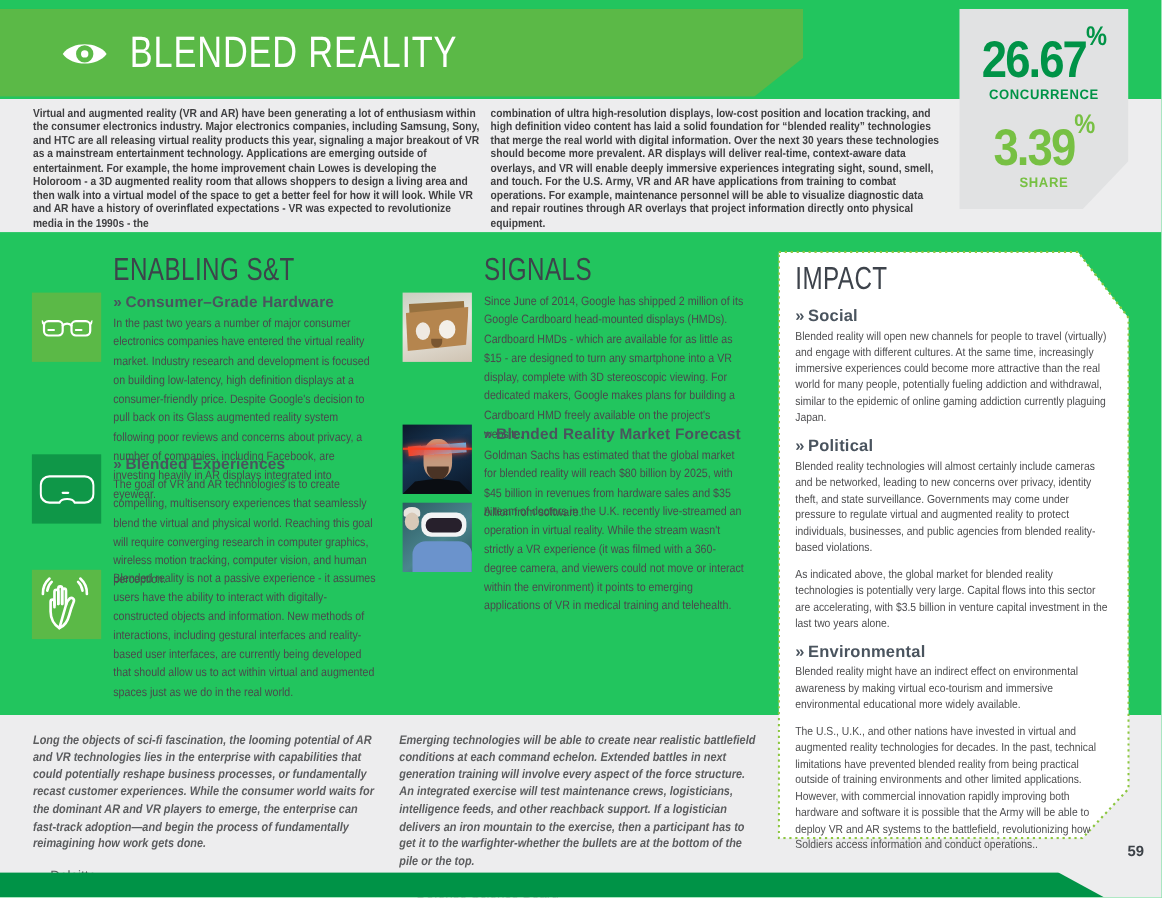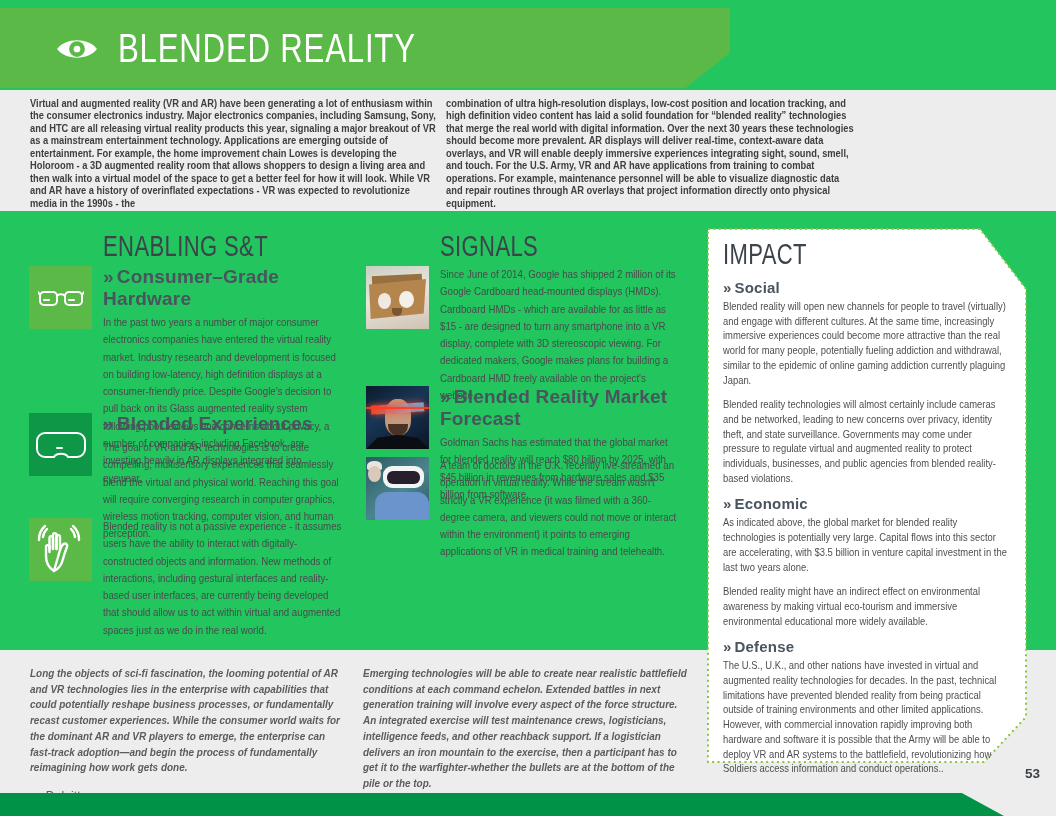--- a/index.html
+++ b/index.html
@@ -26,21 +26,21 @@
   
   .introband{position:absolute;left:0;top:90px;width:1056px;height:121px;background:#EDEDEE;z-index:0;}
   .intro{position:absolute;top:7px;margin:0;font-weight:bold;color:#3F3F41;font-size:10.6px;line-height:12.45px;
          transform:scaleX(.88);transform-origin:0 0;}
   .intro-c1{left:30px;width:462px;}
   .intro-c2{left:446px;width:468px;}
 
   
   .colhead{margin:0;font-weight:400;color:#3D434B;font-size:29px;letter-spacing:.5px;
            transform:scaleX(.76);transform-origin:0 0;white-space:nowrap;}
-  .subhead{margin:0 0 4px 0;font-weight:bold;color:#4A545E;font-size:19px;letter-spacing:.2px;}
+  .subhead{margin:0 0 4px 0;font-weight:bold;color:#4A545E;font-size:14px;letter-spacing:.2px;}
   .subhead .mk{margin-right:3px;}
   .body{margin:0;color:#4A4A4C;font-size:11px;line-height:17.3px;transform:scaleX(.88);transform-origin:0 0;}
 
   .col{position:absolute;top:230px;}
   .col-enabling{left:29px;width:330px;}
   .col-signals{left:366px;width:330px;}
   .col-enabling .colhead{margin-left:74px;}
   .col-signals .colhead{margin-left:74px;}
 
   .item{position:absolute;left:0;display:flex;gap:11px;}
@@ -115,20 +115,26 @@
     <span class="eye-wrap">
       <svg width="42" height="34" viewBox="0 0 40 30">
         <path d="M1,15 C9,4 31,4 39,15 C31,26 9,26 1,15 Z" fill="#ffffff"></path>
         <circle cx="20" cy="15" r="7.5" fill="#5BB947"></circle>
         <circle cx="20" cy="15" r="3.2" fill="#ffffff"></circle>
       </svg>
     </span>
     <h1 class="banner-title">BLENDED REALITY</h1>
   </div>
 
+  <div class="statbox">
+    <div class="stat-num dark-green sn1"><span>26.67</span><sup>%</sup></div>
+    <div class="stat-label dark-green sl1">CONCURRENCE</div>
+    <div class="stat-num light-green sn2"><span>3.39</span><sup>%</sup></div>
+    <div class="stat-label light-green sl2">SHARE</div>
+  </div>
 
   <div class="introband">
     <p class="intro intro-c1">Virtual and augmented reality (VR and AR) have been generating a lot of enthusiasm within the consumer electronics industry. Major electronics companies, including Samsung, Sony, and HTC are all releasing virtual reality products this year, signaling a major breakout of VR as a mainstream entertainment technology. Applications are emerging outside of entertainment. For example, the home improvement chain Lowes is developing the Holoroom - a 3D augmented reality room that allows shoppers to design a living area and then walk into a virtual model of the space to get a better feel for how it will look. While VR and AR have a history of overinflated expectations - VR was expected to revolutionize media in the 1990s - the</p>
     <p class="intro intro-c2">combination of ultra high-resolution displays, low-cost position and location tracking, and high definition video content has laid a solid foundation for “blended reality” technologies that merge the real world with digital information. Over the next 30 years these technologies should become more prevalent. AR displays will deliver real-time, context-aware data overlays, and VR will enable deeply immersive experiences integrating sight, sound, smell, and touch. For the U.S. Army, VR and AR have applications from training to combat operations. For example, maintenance personnel will be able to visualize diagnostic data and repair routines through AR overlays that project information directly onto physical equipment.</p>
   </div>
 
   <section class="col col-enabling">
     <h2 class="colhead">ENABLING S&amp;T</h2>
 
     <div class="item i-e1">
@@ -242,32 +248,32 @@
       <polygon points="1,1 273,1 319,61 319,489 277,534 1,534" fill="#ffffff" stroke="#8CC63F" stroke-width="2" stroke-dasharray="2 3.4"></polygon>
     </svg>
     <div class="impact-inner">
       <h2 class="colhead">IMPACT</h2>
 
       <div class="isec">
         <h3 class="subhead"><span class="mk">»</span><span>Social</span></h3>
         <p class="ibody">Blended reality will open new channels for people to travel (virtually) and engage with different cultures. At the same time, increasingly immersive experiences could become more attractive than the real world for many people, potentially fueling addiction and withdrawal, similar to the epidemic of online gaming addiction currently plaguing Japan.</p>
       </div>
       <div class="isec">
+        <h3 class="subhead"><span class="mk">»</span><span>Political</span></h3>
         <p class="ibody">Blended reality technologies will almost certainly include cameras and be networked, leading to new concerns over privacy, identity theft, and state surveillance. Governments may come under pressure to regulate virtual and augmented reality to protect individuals, businesses, and public agencies from blended reality-based violations.</p>
       </div>
       <div class="isec">
-        <h3 class="subhead"><span class="mk">»</span><span>Economic</span></h3>
         <p class="ibody">As indicated above, the global market for blended reality technologies is potentially very large. Capital flows into this sector are accelerating, with $3.5 billion in venture capital investment in the last two years alone.</p>
       </div>
       <div class="isec">
+        <h3 class="subhead"><span class="mk">»</span><span>Environmental</span></h3>
         <p class="ibody">Blended reality might have an indirect effect on environmental awareness by making virtual eco-tourism and immersive environmental educational more widely available.</p>
       </div>
       <div class="isec">
-        <h3 class="subhead"><span class="mk">»</span><span>Defense</span></h3>
         <p class="ibody">The U.S., U.K., and other nations have invested in virtual and augmented reality technologies for decades. In the past, technical limitations have prevented blended reality from being practical outside of training environments and other limited applications. However, with commercial innovation rapidly improving both hardware and software it is possible that the Army will be able to deploy VR and AR systems to the battlefield, revolutionizing how Soldiers access information and conduct operations..</p>
       </div>
     </div>
   </aside>
 
   <div class="bottombar"></div>
-  <div class="pagenum">53</div>
+  <div class="pagenum">59</div>
 
 </div>
 
 </body></html>

